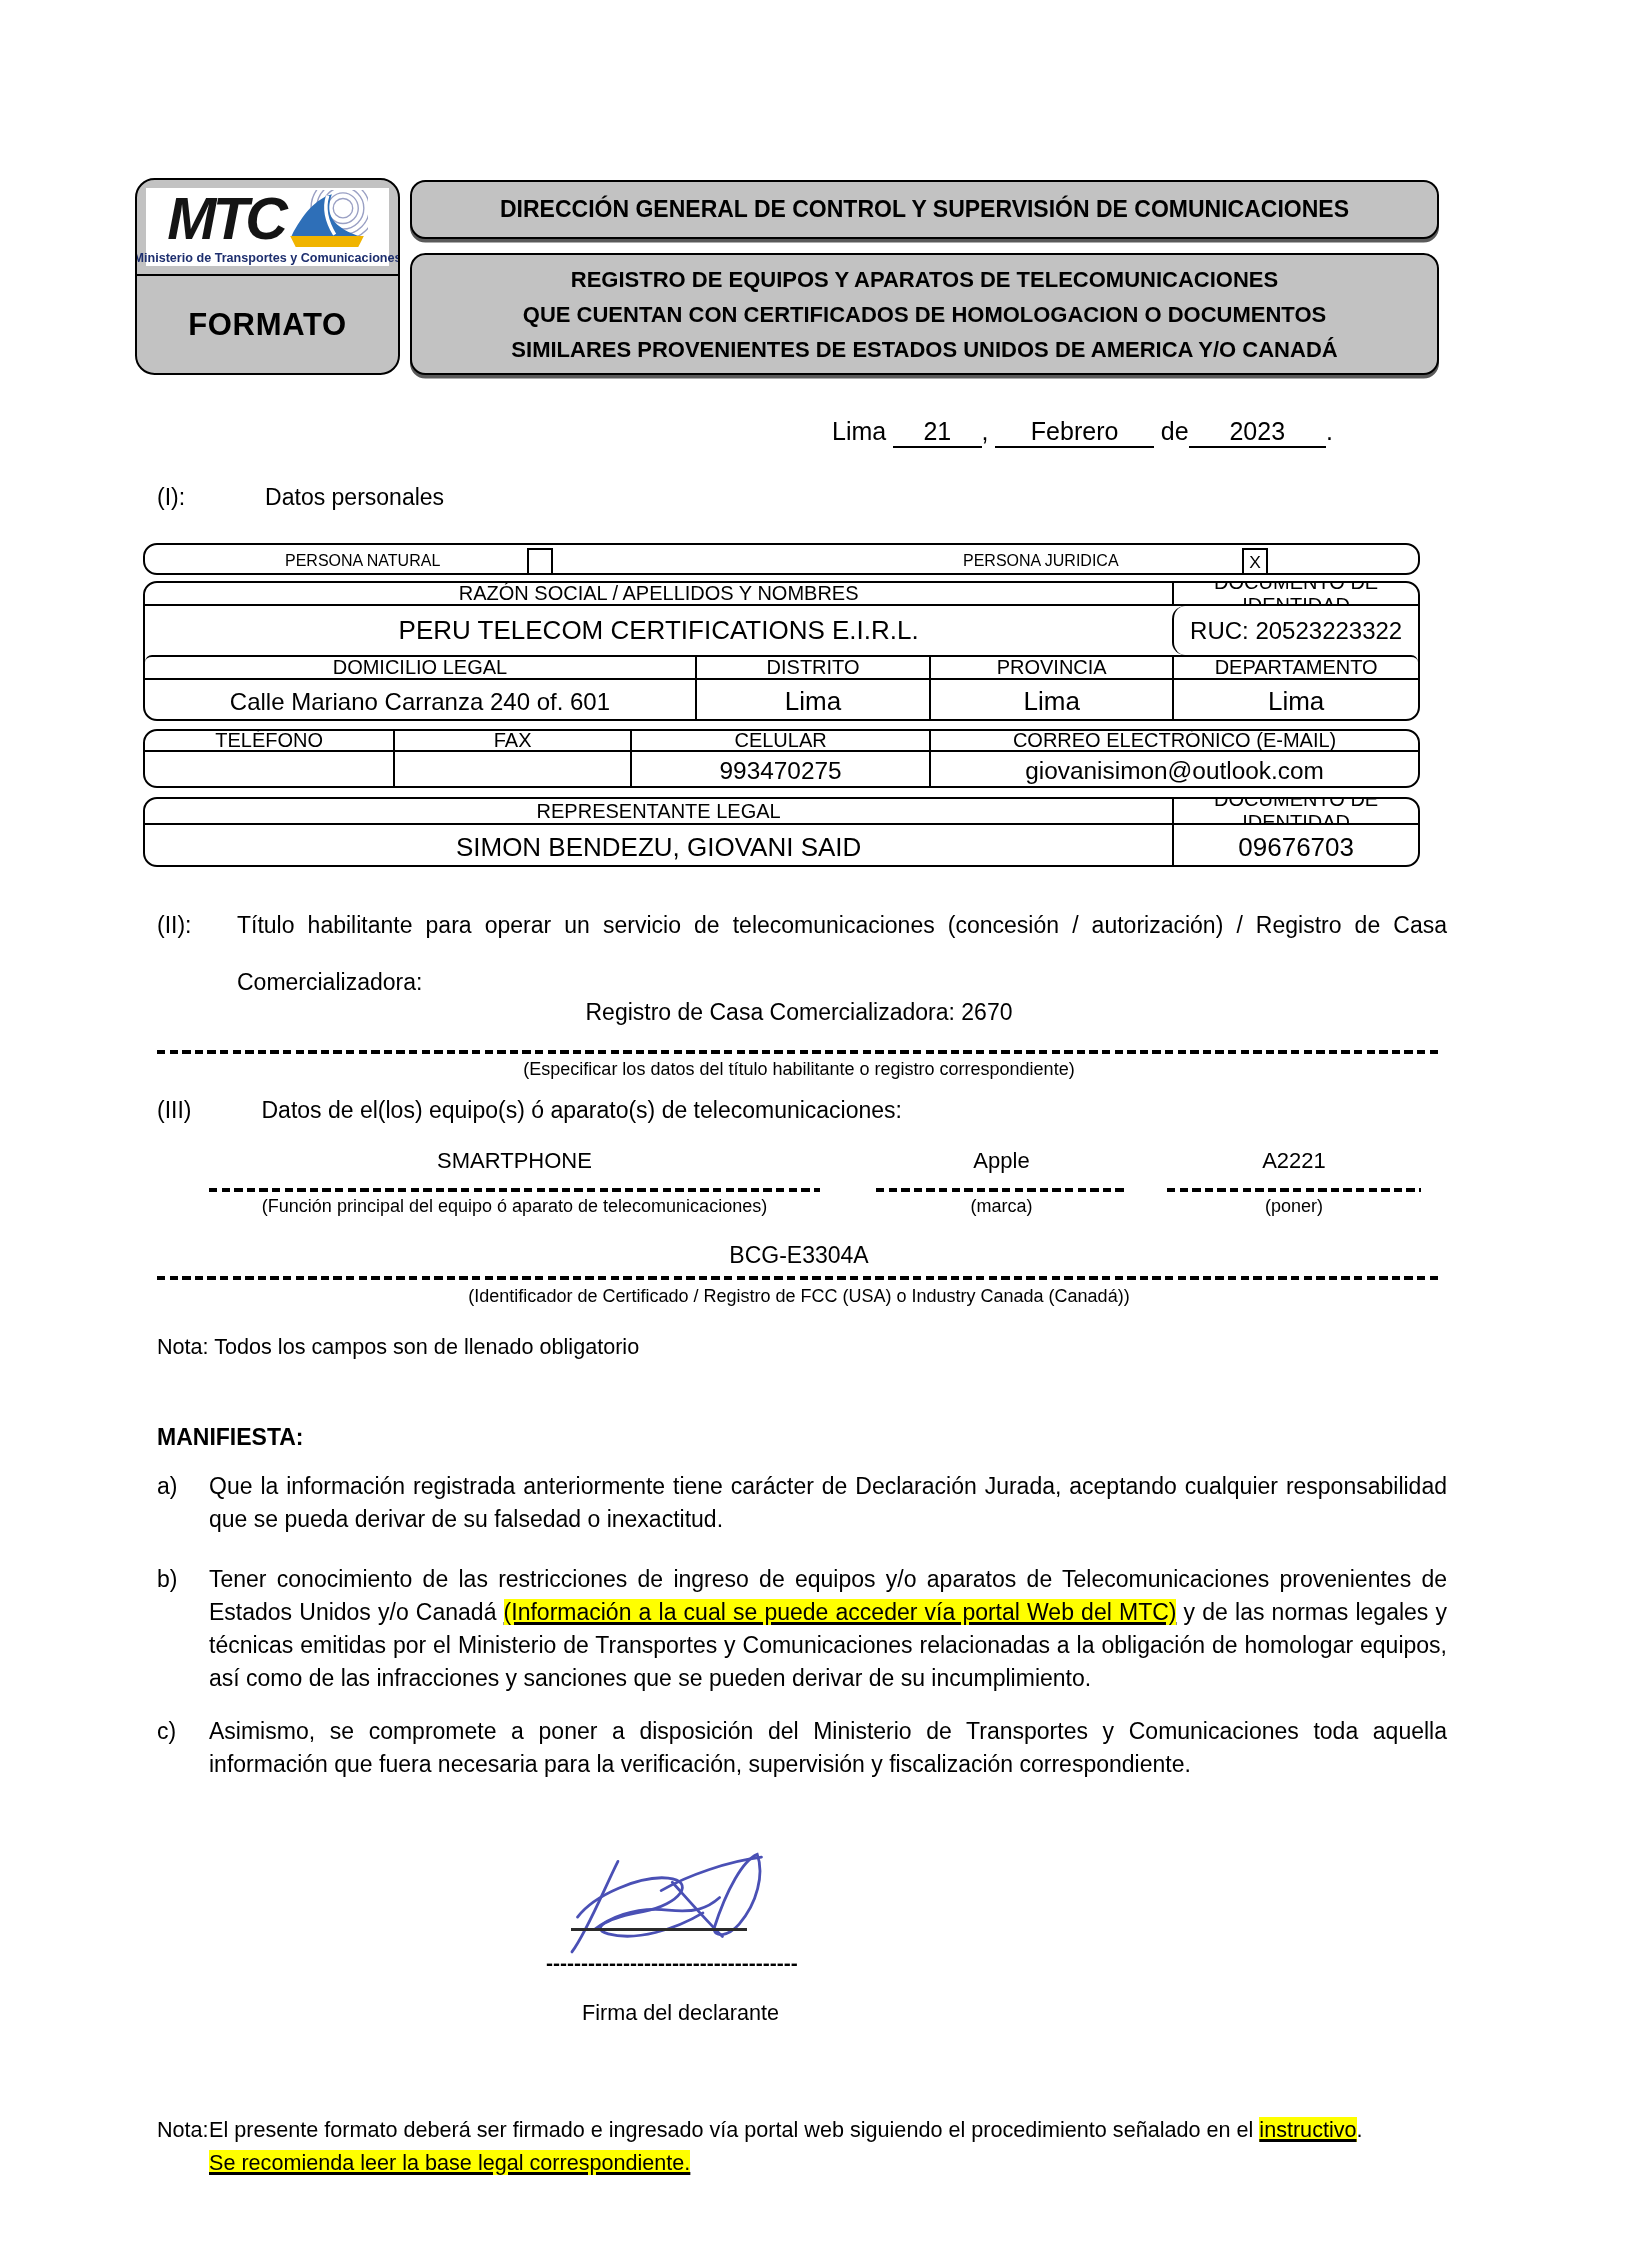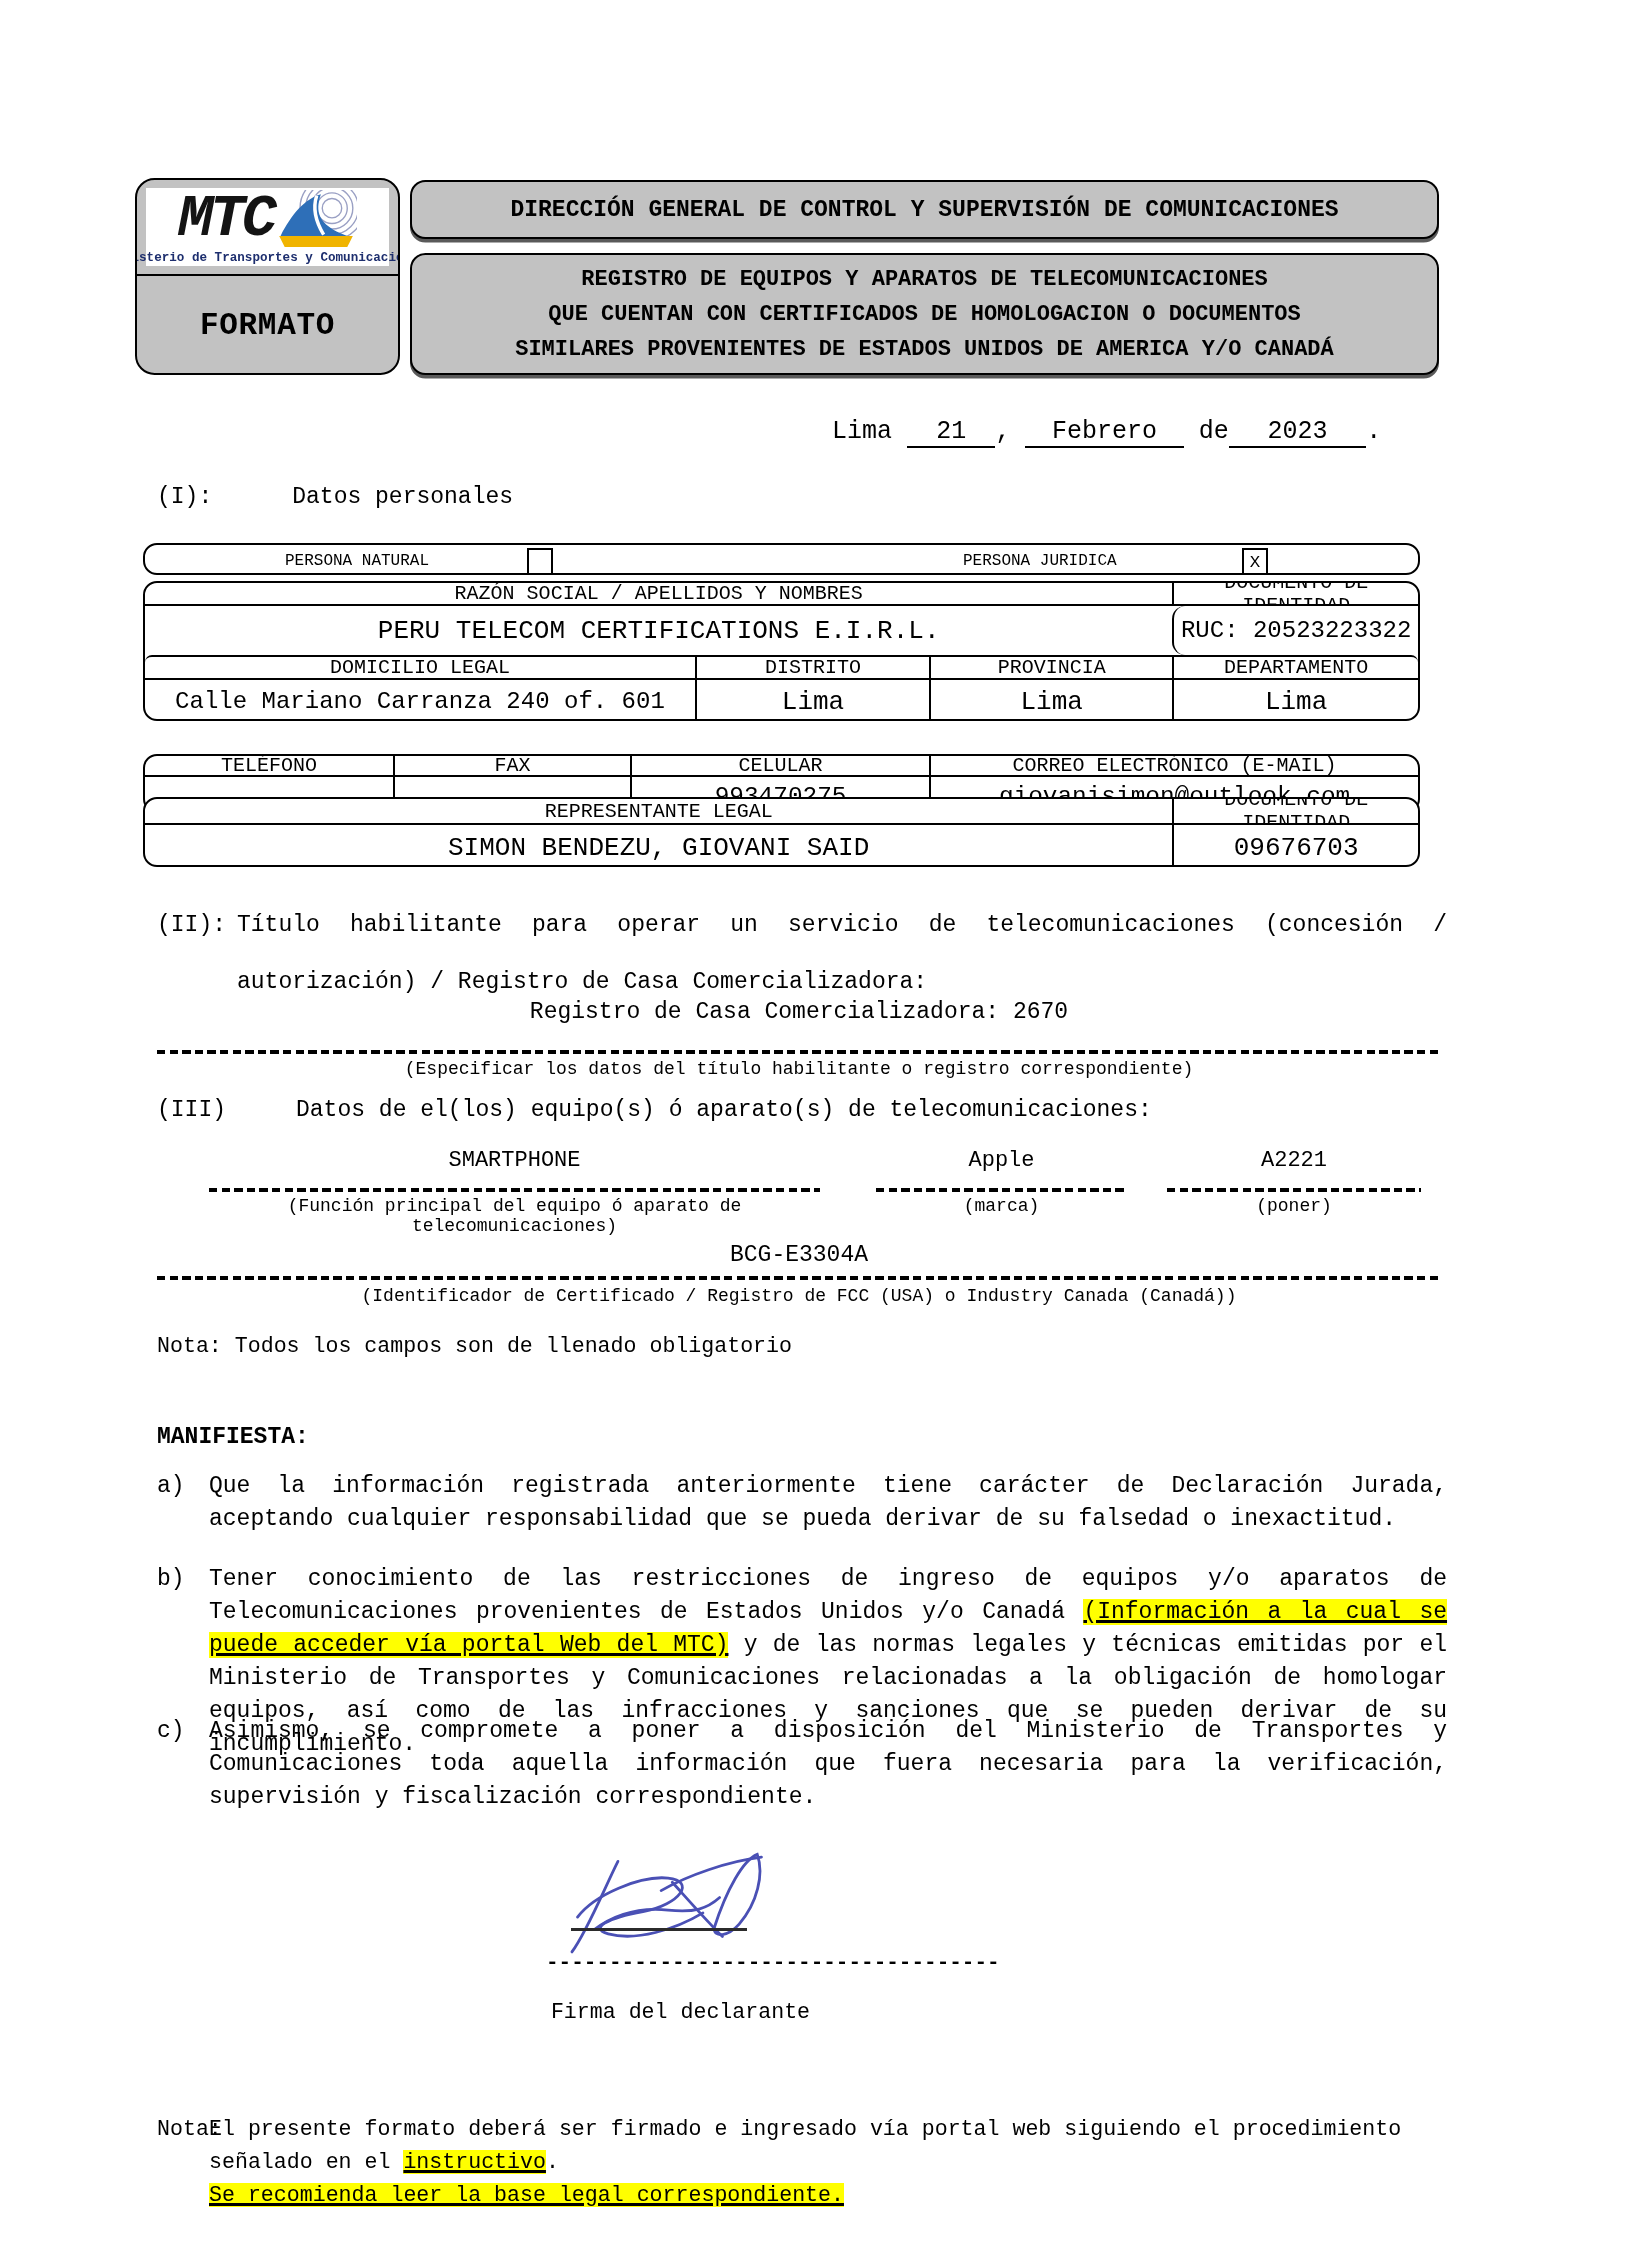--- a/index.html
+++ b/index.html
@@ -1,17 +1,17 @@
 <!DOCTYPE html>
 <html style="font-size:11px"><head>
 <meta charset="utf-8">
 <style>
   html,body{margin:0;padding:0;background:#ffffff;}
   .page{position:relative;width:1632px;height:2261px;background:#fff;
-        font-family:Liberation Mono, monospace;color:#000;overflow:hidden;}
+        font-family:Liberation Sans, sans-serif;color:#000;overflow:hidden;}
 
   
   .logo-box{position:absolute;left:135px;top:178px;width:265px;height:197px;
             background:#c2c2c2;border:2.8px solid #000;border-radius:19.5px;box-sizing:border-box;overflow:hidden;}
   .logo-area{position:relative;height:94px;border-bottom:2.8px solid #000;}
   .logo-white{position:absolute;left:9px;top:8.4px;right:9px;height:78px;background:#fff;
               display:flex;flex-direction:column;justify-content:center;align-items:center;}
   .logo-row{display:flex;align-items:center;justify-content:center;gap:1.4px;line-height:1;}
   .mtc-text{font-size:59px;font-weight:bold;font-style:italic;letter-spacing:-3.5px;color:#141414;}
   .ministry{font-size:12.6px;font-weight:bold;color:#1d2e6e;margin-top:1.4px;white-space:nowrap;}
@@ -139,21 +139,21 @@
       <div class="cell hcell bl" style="width:19.3%;">DEPARTAMENTO</div>
     </div>
     <div class="trow bt" style="height:45px;">
       <div class="cell vcell" style="width:43.2%;font-size:24px;">Calle Mariano Carranza 240 of. 601</div>
       <div class="cell vcell bl" style="width:18.4%;">Lima</div>
       <div class="cell vcell bl" style="width:19.1%;">Lima</div>
       <div class="cell vcell bl" style="width:19.3%;">Lima</div>
     </div>
   </div>
 
-  <div class="tblbox" style="top:729px;height:59px;margin-top:25px;">
+  <div class="tblbox" style="top:729px;height:59px;">
     <div class="trow" style="height:19px;">
       <div class="cell hcell" style="width:19.5%;">TELÉFONO</div>
       <div class="cell hcell bl" style="width:18.6%;">FAX</div>
       <div class="cell hcell bl" style="width:23.5%;">CELULAR</div>
       <div class="cell hcell bl" style="width:38.4%;">CORREO ELECTRÓNICO (E-MAIL)</div>
     </div>
     <div class="trow bt" style="height:40px;">
       <div class="cell vcell" style="width:19.5%;"></div>
       <div class="cell vcell bl" style="width:18.6%;"></div>
       <div class="cell vcell bl" style="width:23.5%;font-size:24.4px;">993470275</div>

